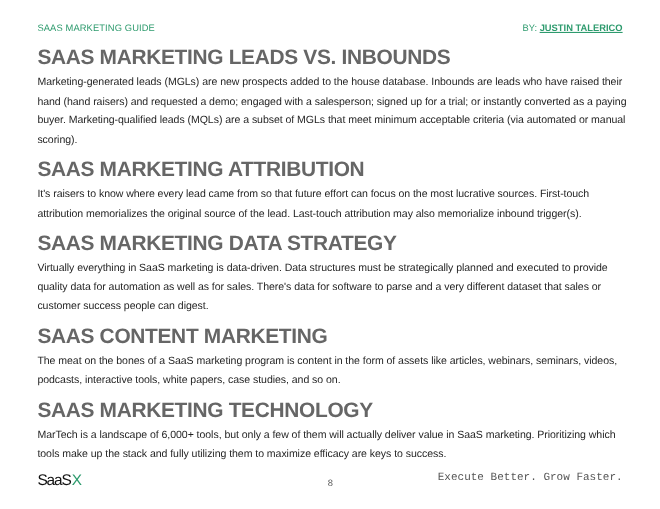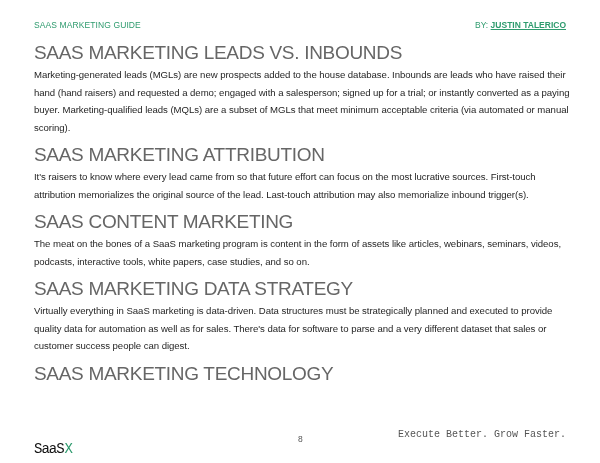--- a/index.html
+++ b/index.html
@@ -54,21 +54,21 @@
       left: 34px;
       top: 40px;
       width: 540px;
     }
     .section {
       margin: 0;
     }
     .section h2 {
       margin: 0;
       font-family: "Liberation Sans", sans-serif;
-      font-weight: normal;
+      font-weight: bold;
       font-size: 19px;
       line-height: 26px;
       color: #666666;
       letter-spacing: -0.3px;
       text-transform: uppercase;
     }
     .section p {
       margin: 0 0 6px 0;
       font-family: Liberation Sans, sans-serif;
       font-size: 9.6px;
@@ -81,24 +81,23 @@
       left: 34px;
       right: 34px;
       top: 428px;
       height: 20px;
     }
     .logo {
       position: absolute;
       left: 0;
       top: 0;
       font-size: 14px;
-      font-family: Liberation Mono, monospace;
+      font-family: Liberation Sans, sans-serif;
       color: #111111;
       letter-spacing: -1px;
-      margin-top: 13px;
     }
     .logo .x {
       color: #2e9b6e;
       font-weight: normal;
       margin-left: 1px;
     }
     .page-number {
       position: absolute;
       left: 264px;
       top: 6px;
@@ -127,29 +126,30 @@
   <div class="content">
     <div class="section">
       <h2>SAAS MARKETING LEADS VS. INBOUNDS</h2>
       <p>Marketing-generated leads (MGLs) are new prospects added to the house database. Inbounds are leads who have raised their hand (hand raisers) and requested a demo; engaged with a salesperson; signed up for a trial; or instantly converted as a paying buyer. Marketing-qualified leads (MQLs) are a subset of MGLs that meet minimum acceptable criteria (via automated or manual scoring).</p>
     </div>
     <div class="section">
       <h2>SAAS MARKETING ATTRIBUTION</h2>
       <p>It's raisers to know where every lead came from so that future effort can focus on the most lucrative sources. First-touch attribution memorializes the original source of the lead. Last-touch attribution may also memorialize inbound trigger(s).</p>
     </div>
     <div class="section">
+      <h2>SAAS MARKETING DATA STRATEGY</h2>
+      <p>Virtually everything in SaaS marketing is data-driven. Data structures must be strategically planned and executed to provide quality data for automation as well as for sales. There's data for software to parse and a very different dataset that sales or customer success people can digest.</p>
+    </div>
+    <div class="section">
       <h2>SAAS CONTENT MARKETING</h2>
       <p>The meat on the bones of a SaaS marketing program is content in the form of assets like articles, webinars, seminars, videos, podcasts, interactive tools, white papers, case studies, and so on.</p>
     </div>
     <div class="section">
-      <h2>SAAS MARKETING DATA STRATEGY</h2>
-      <p>Virtually everything in SaaS marketing is data-driven. Data structures must be strategically planned and executed to provide quality data for automation as well as for sales. There's data for software to parse and a very different dataset that sales or customer success people can digest.</p>
-    </div>
-    <div class="section">
       <h2>SAAS MARKETING TECHNOLOGY</h2>
+      <p>MarTech is a landscape of 6,000+ tools, but only a few of them will actually deliver value in SaaS marketing. Prioritizing which tools make up the stack and fully utilizing them to maximize efficacy are keys to success.</p>
     </div>
   </div>
 
   <div class="footer">
     <span class="logo"><span>SaaS</span><span class="x">X</span></span>
     <span class="page-number">8</span>
     <span class="tagline">Execute Better. Grow Faster.</span>
   </div>
 
 </div>

